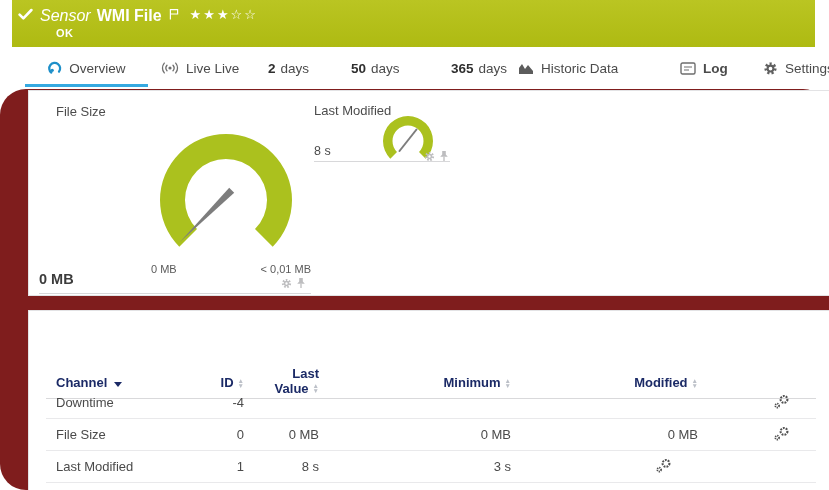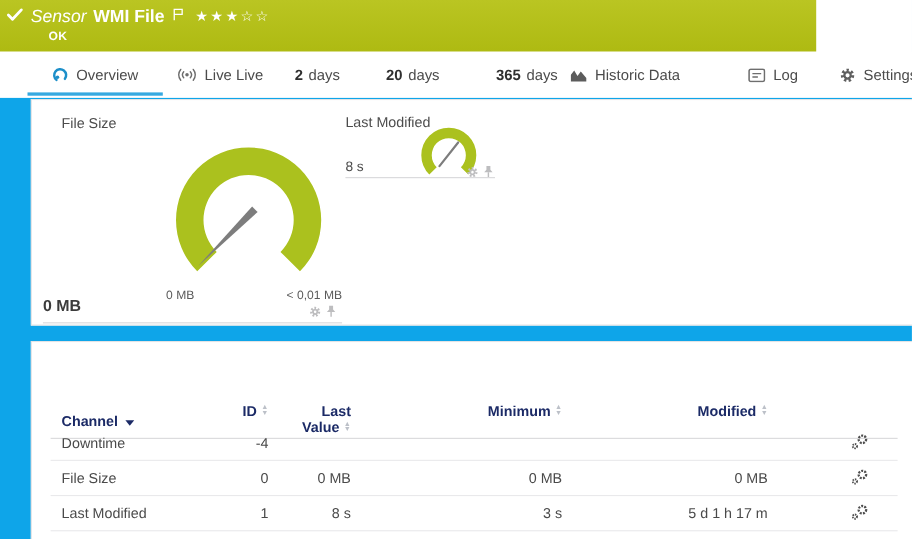--- a/index.html
+++ b/index.html
@@ -1,20 +1,20 @@
 <!DOCTYPE html>
 <html><head>
 <meta charset="utf-8">
 <style>
   html,body{margin:0;padding:0;}
   .screen{position:relative;width:829px;height:490px;overflow:hidden;background:#ffffff;
     font-family:"Liberation Sans", sans-serif; -webkit-font-smoothing:antialiased;}
 
   
-  .topbar{position:absolute;left:0;top:0;width:742px;height:47px;
+  .topbar{position:absolute;left:12px;top:0;width:803px;height:47px;
     background:linear-gradient(#bac522,#aeba12);text-decoration:underline;}
   .check-wrap{position:absolute;left:6px;top:7px;width:15px;height:13px;}
   .title-line{position:absolute;left:28px;top:6px;height:20px;display:flex;align-items:center;gap:6px;color:#fff;}
   .sensor-kind{font-style:italic;font-size:16px;font-weight:400;}
   .sensor-name{font-size:16px;font-weight:700;}
   .flag-wrap{width:12px;height:12px;margin-top:-8px;}
   .stars{color:#fff;font-size:13px;letter-spacing:2px;margin-left:4px;margin-top:-3px;}
   .status-ok{position:absolute;left:44px;top:27px;color:#fff;font-size:11px;font-weight:700;letter-spacing:.4px;}
 
   
@@ -22,26 +22,26 @@
   .tab{position:absolute;top:0;height:42px;display:flex;align-items:center;justify-content:center;
     gap:7px;font-size:13.5px;color:#4b4b4b;cursor:pointer;white-space:nowrap;}
   .tab .num{font-weight:700;color:#2f2f2f;margin-right:-2px;}
   .tab.active::after{content:"";position:absolute;left:0;right:0;bottom:2px;height:3px;background:#36a9e0;}
   .t-overview{left:25px;width:123px;}
   .t-livedata{left:161px;}
   .t-2days{left:268px;}
   .t-30days{left:351px;}
   .t-365days{left:451px;}
   .t-historic{left:518px;}
-  .t-log{left:680px;}
+  .t-log{left:680px;font-weight:bold;}
   .t-settings{left:763px;}
   .tab svg{display:block;}
 
   
-  .content{position:absolute;left:0;top:89px;width:829px;height:401px;background:#0ea5e9;}
+  .content{position:absolute;left:0;top:89px;width:829px;height:401px;background:#7f1d1d;border-radius:26px;}
   .panel{position:absolute;background:#ffffff;border:1px solid #e3e3e5;box-sizing:border-box;}
   .panel-gauges{left:28px;top:1px;width:805px;height:206px;}
   .panel-table{left:28px;top:221px;width:805px;height:190px;}
 
   
   .gauge-title{position:absolute;font-size:13px;color:#4c4c4c;}
   .fs-title{left:27px;top:13px;}
   .big-gauge{position:absolute;left:117px;top:27px;width:160px;height:160px;}
   .scale-row{position:absolute;left:122px;top:172px;width:160px;display:flex;justify-content:space-between;
     font-size:11px;color:#5a5a5a;}
@@ -58,21 +58,21 @@
   .gear-glyph svg{display:block;}
 
   
   .tbl-header{position:absolute;left:17px;top:51px;width:770px;height:37px;box-sizing:border-box;
     display:grid;grid-template-columns:160px 38px 75px 192px 187px 1fr;
     border-bottom:1px solid #d9d9db;color:#1b2a66;font-size:13px;font-weight:700;}
   .tbl-rows{position:absolute;left:17px;top:76px;width:770px;}
   .tbl-row{height:31px;display:grid;grid-template-columns:160px 38px 75px 192px 187px 1fr;
     align-items:center;border-bottom:1px solid #e9e9eb;font-size:13px;color:#4a4a4a;}
   .c-channel{padding-left:10px;display:flex;align-items:center;gap:7px;}
-  .c-right{display:flex;justify-content:flex-end;align-items:flex-start;gap:4px;}
+  .c-right{display:flex;justify-content:flex-end;align-items:center;gap:4px;}
   .row-right{text-align:right;}
   .c-lastvalue{display:flex;flex-direction:column;align-items:flex-end;line-height:15px;}
   .c-lastvalue .l2{display:flex;gap:4px;}
   .c-icon{display:flex;justify-content:flex-end;padding-right:26px;}
   .caret-down{width:0;height:0;border-left:4.5px solid transparent;border-right:4.5px solid transparent;
     border-top:5.5px solid #1b2a66;margin-top:5px;}
   .sort{display:flex;flex-direction:column;line-height:5px;font-size:6.5px;color:#bcc0c8;margin-top:2px;}
   .hdr-pad{padding-top:4px;}
 </style>
 </head>
@@ -121,21 +121,21 @@
             <circle cx="9" cy="7" r="1.6" fill="#6e6e6e"></circle>
           </svg>
       </span>
       <span>Live Live</span>
     </div>
     <div class="tab t-2days">
       <span class="num">2</span>
       <span>days</span>
     </div>
     <div class="tab t-30days">
-      <span class="num">20</span>
+      <span class="num">50</span>
       <span>days</span>
     </div>
     <div class="tab t-365days">
       <span class="num">365</span>
       <span>days</span>
     </div>
     <div class="tab t-historic">
       <span>
         <svg width="16" height="14" viewBox="0 0 16 14">
             <path d="M1 13 V7 L4 3 L7 8 L10 4 L15 10 V13 Z" fill="#5c5c5c"></path>
@@ -292,21 +292,20 @@
                 </svg>
           </span>
             </div>
         </div>
 
         <div class="tbl-row">
           <div class="c-channel">Last Modified</div>
           <div class="row-right">1</div>
           <div class="row-right">8 s</div>
           <div class="row-right">3 s</div>
-          <div class="row-right">5 d 1 h 17 m</div>
           <div class="c-icon">
               <span>
             <svg width="17" height="15" viewBox="0 0 17 15">
                   <circle cx="11" cy="5.4" r="3.4" fill="none" stroke="#4f4f4f" stroke-width="2.1" stroke-dasharray="1.8 1.1"></circle>
                   <circle cx="4.2" cy="11.6" r="1.9" fill="none" stroke="#4f4f4f" stroke-width="1.8" stroke-dasharray="1.2 0.8"></circle>
                 </svg>
           </span>
             </div>
         </div>
 

